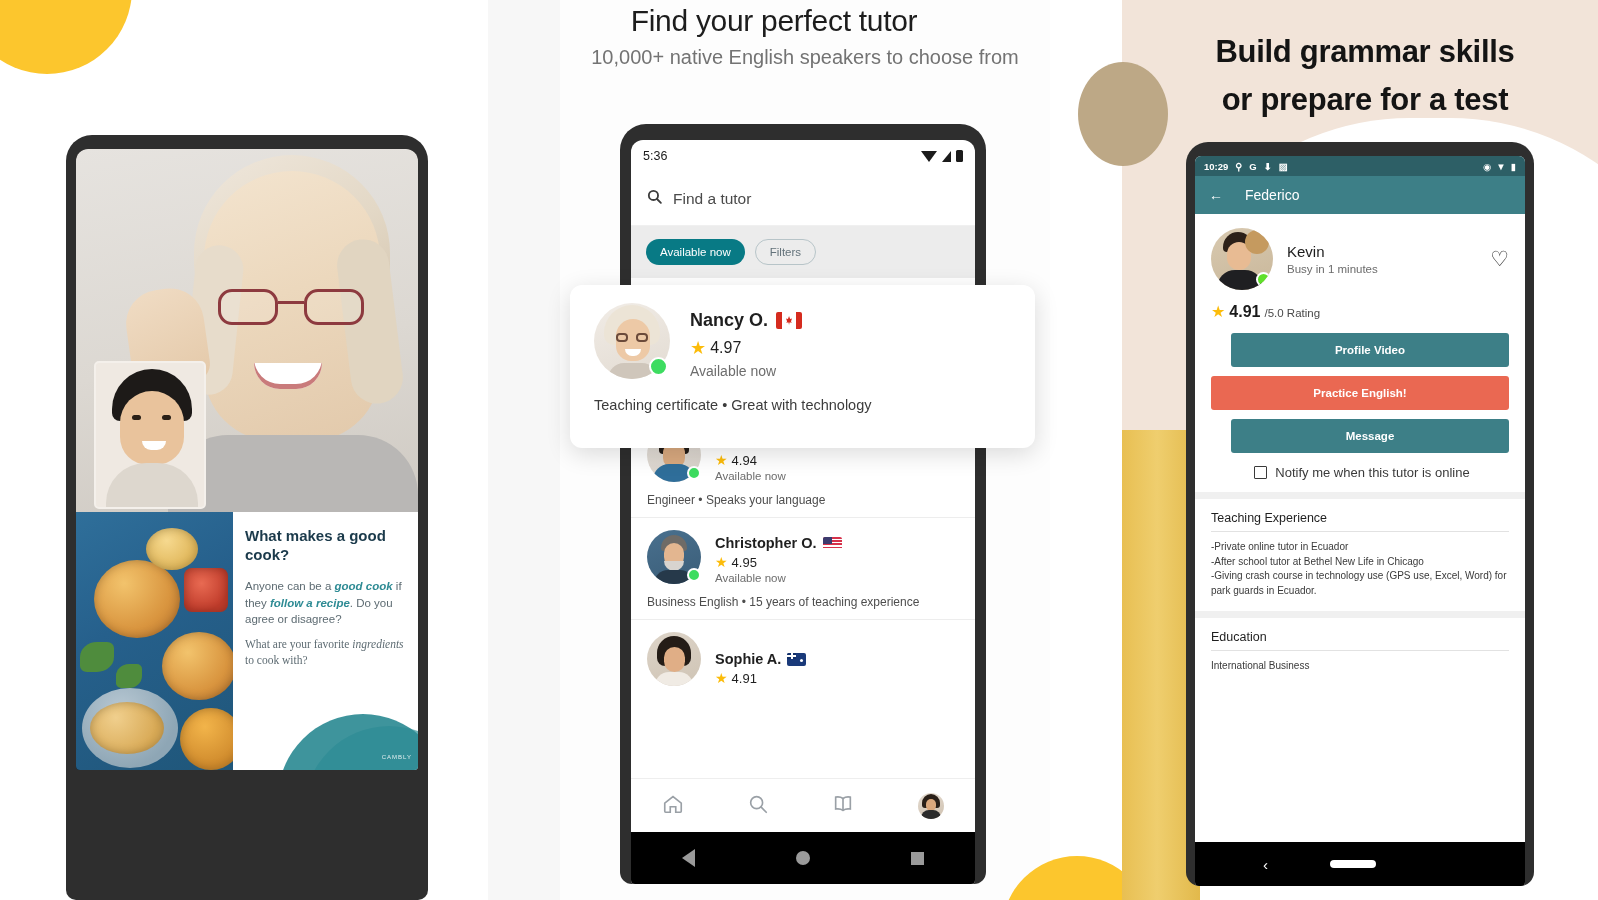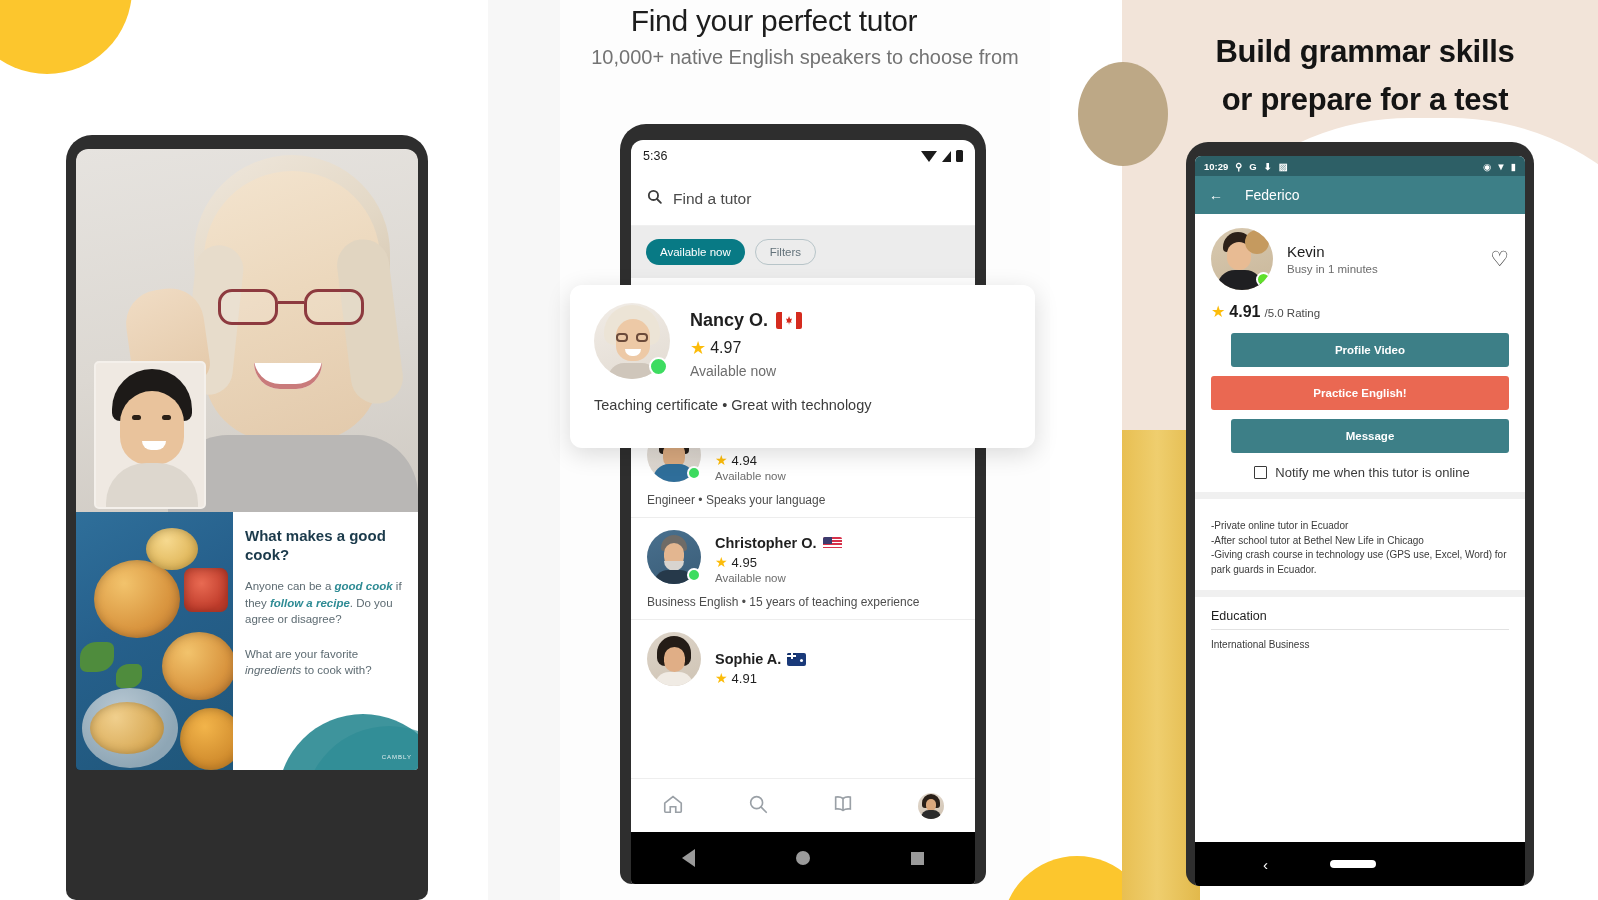--- a/index.html
+++ b/index.html
@@ -153,21 +153,21 @@
     background:radial-gradient(circle at 40% 30%, #b9c9d4, #8ea6b5 70%);
   }
   .greens{position:absolute;border-radius:50% 20% 50% 20%;background:#4f8c3d;}
   .lesson-text {
     width:185px; height:258px; background:#ffffff; padding:14px 10px 8px 12px;
     position:relative; overflow:hidden;
   }
   .lesson-title{font-size:15px; font-weight:700; color:#1b3a4b; line-height:19px;}
   .lesson-p{font-size:11.5px; color:#5d6b72; line-height:16.5px; margin-top:14px;}
   .lesson-p em{font-style:italic; font-weight:700; color:#2e8b94;}
-  .lesson-p2{font-size:11.5px; color:#5d6b72; line-height:16.5px; margin-top:18px;}
+  .lesson-p2{font-size:11.5px; color:#5d6b72; line-height:16.5px; margin-top:8px;font-family:Liberation Serif, serif;}
   .lesson-wave{
     position:absolute; right:-30px; bottom:-40px; width:170px; height:96px;
     border-radius:100px 100px 0 0; background:#2e8b94; opacity:.92;
   }
   .lesson-wave2{
     position:absolute; right:-56px; bottom:-52px; width:170px; height:96px;
     border-radius:100px 100px 0 0; background:#53a3aa; opacity:.85;
   }
   .lesson-brand{
     position:absolute; right:6px; bottom:10px; font-size:6px; letter-spacing:1px;
@@ -669,20 +669,21 @@
       </div>
 
       <div class="notify-row">
         <span class="chk"></span>
         <span>Notify me when this tutor is online</span>
       </div>
 
       <div class="sec-divider"></div>
 
       <div class="sec">
+        <div class="sec-title">Teaching Experience</div>
         <div class="sec-body">-Private online tutor in Ecuador
 -After school tutor at Bethel New Life in Chicago
 -Giving crash course in technology use (GPS use, Excel, Word) for park guards in Ecuador.</div>
       </div>
 
       <div class="sec-divider"></div>
 
       <div class="sec">
         <div class="sec-title">Education</div>
         <div class="sec-body">International Business</div>

